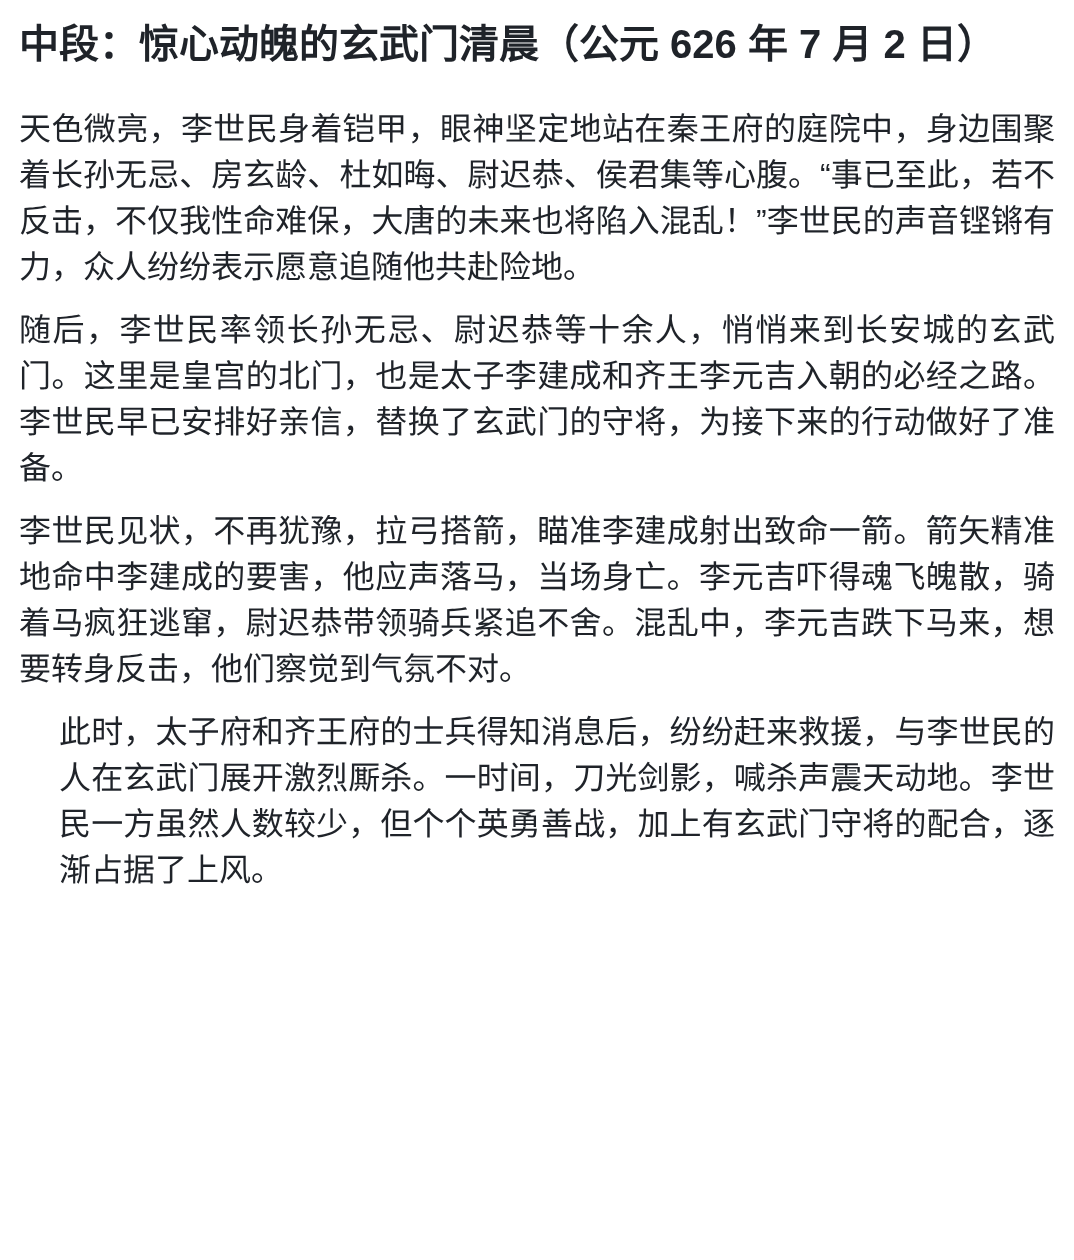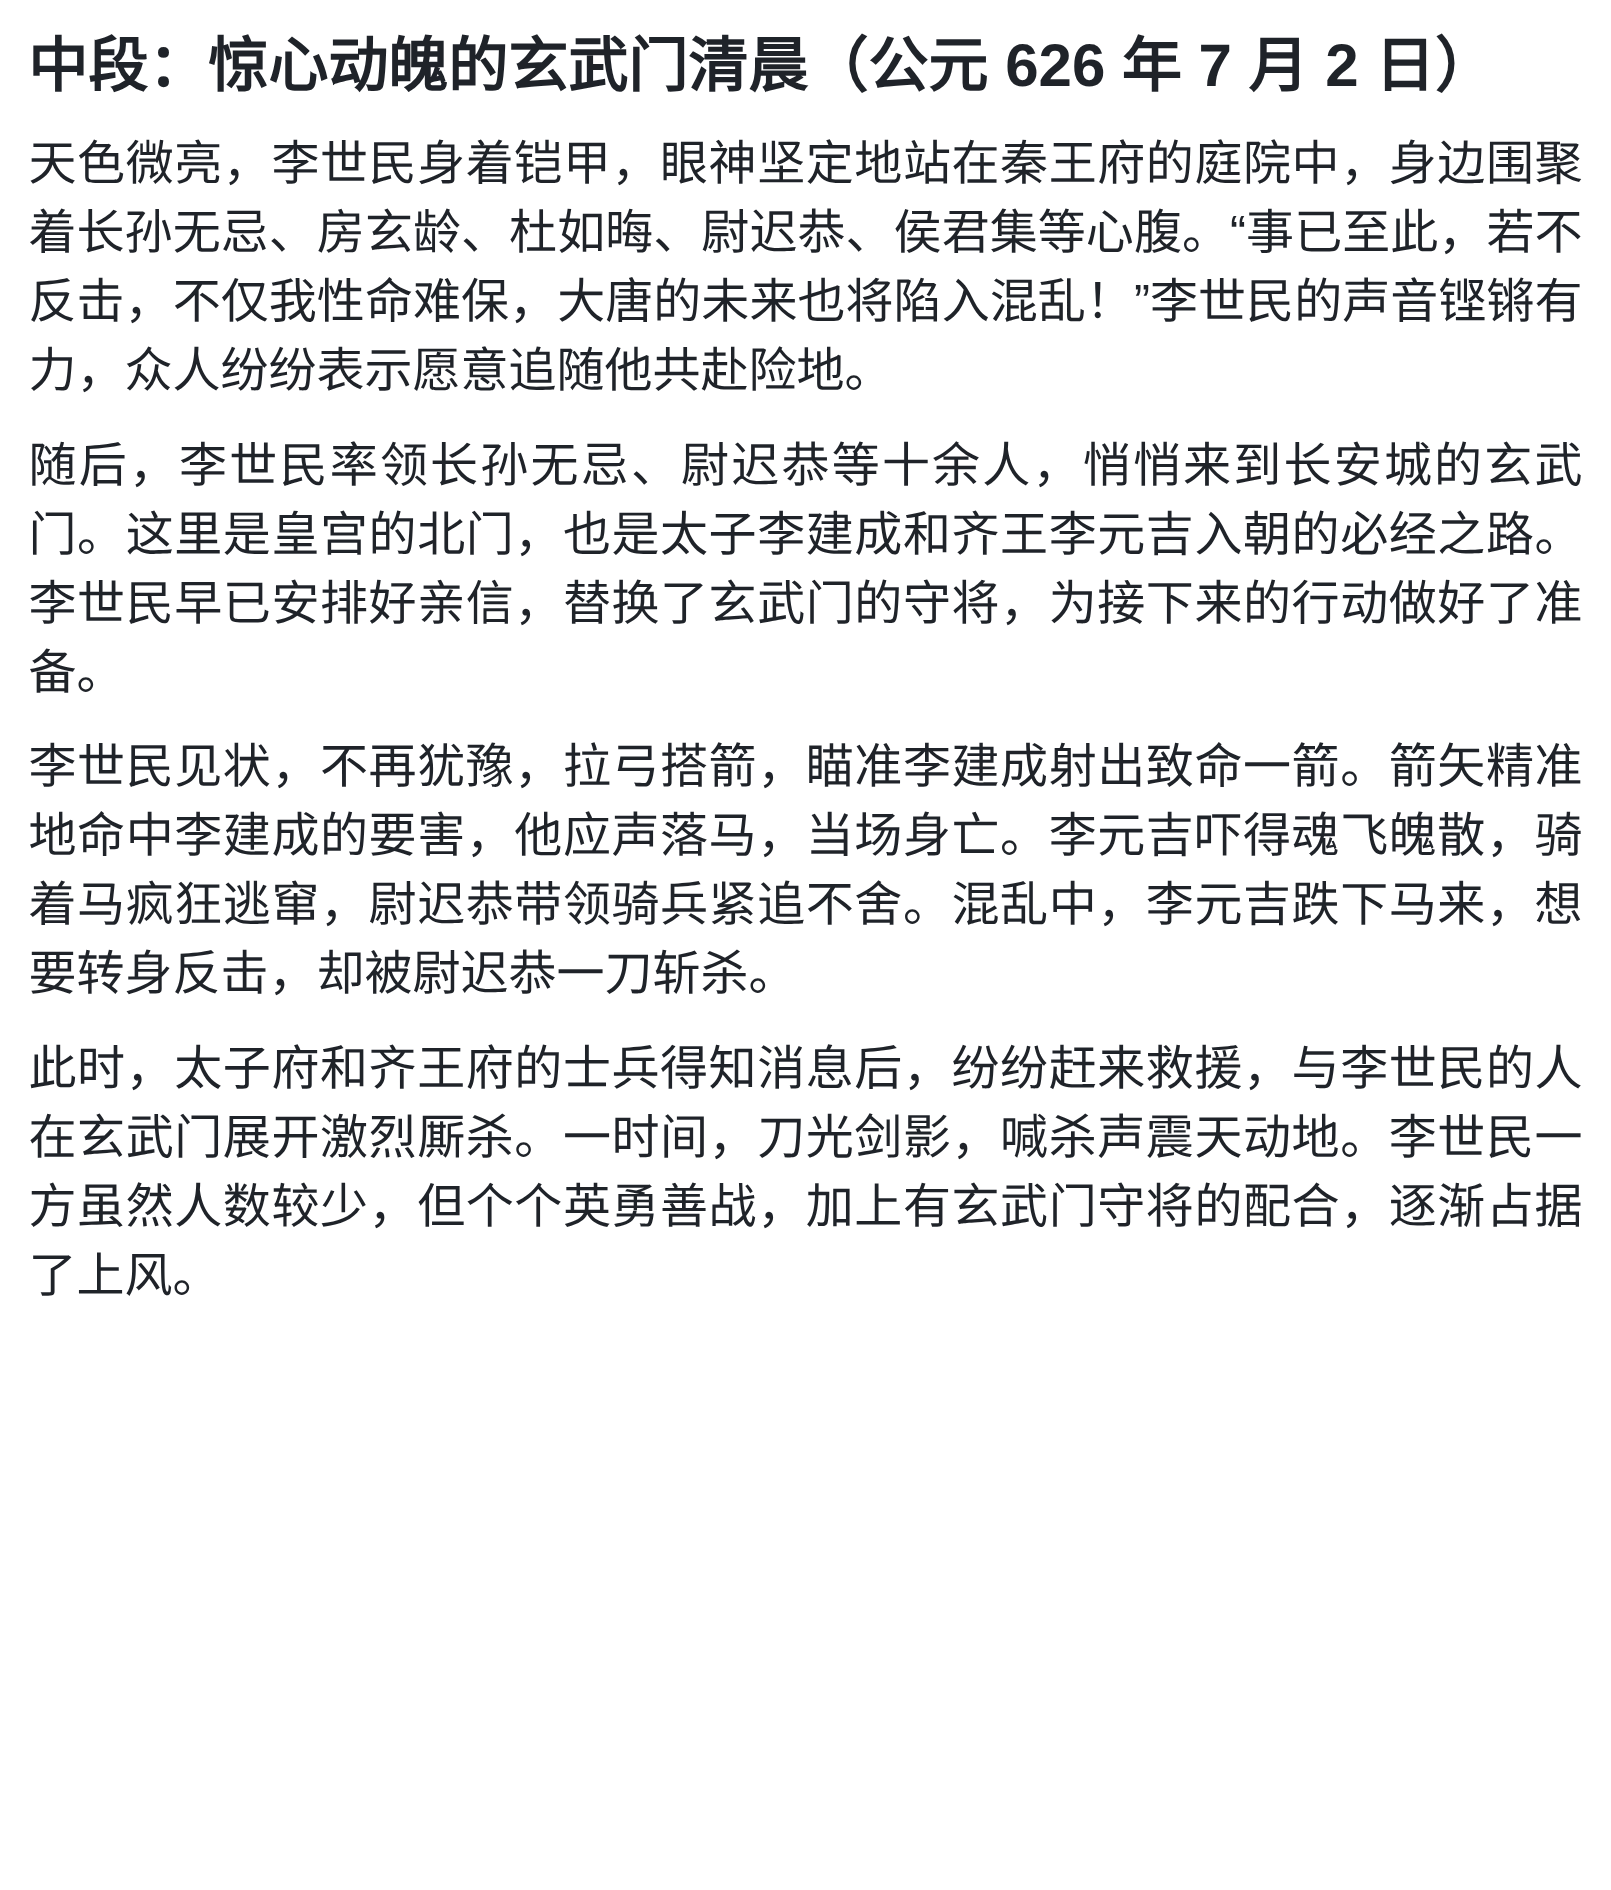--- a/index.html
+++ b/index.html
@@ -17,39 +17,40 @@
   }
   .doc {
     box-sizing: border-box;
     width: 1074px;
     padding: 16px 19px 20px 19px;
   }
   .doc h1 {
     font-size: 40px;
     line-height: 56px;
     font-weight: 700;
-    margin: 0 0 14px 0;
+    margin: 0 0 34px 0;
     letter-spacing: 0;
   }
   .doc p {
     font-size: 32px;
     line-height: 46px;
     font-weight: 400;
     margin: 0 0 17px 0;
     text-align: justify;
     text-justify: inter-ideograph;
     word-break: break-all;
     overflow-wrap: break-word;
   }
   .doc p:last-child {
     margin-bottom: 0;
+    margin-left: 40px;
   }
 </style>
 </head>
 <body style="color: rgb(31, 35, 41); background: rgb(255, 255, 255);">
 
 <main class="doc">
   <h1>中段：惊心动魄的玄武门清晨（公元 626 年 7 月 2 日）</h1>
   <p>天色微亮，李世民身着铠甲，眼神坚定地站在秦王府的庭院中，身边围聚着长孙无忌、房玄龄、杜如晦、尉迟恭、侯君集等心腹。“事已至此，若不反击，不仅我性命难保，大唐的未来也将陷入混乱！”李世民的声音铿锵有力，众人纷纷表示愿意追随他共赴险地。</p>
   <p>随后，李世民率领长孙无忌、尉迟恭等十余人，悄悄来到长安城的玄武门。这里是皇宫的北门，也是太子李建成和齐王李元吉入朝的必经之路。李世民早已安排好亲信，替换了玄武门的守将，为接下来的行动做好了准备。</p>
-  <p>李世民见状，不再犹豫，拉弓搭箭，瞄准李建成射出致命一箭。箭矢精准地命中李建成的要害，他应声落马，当场身亡。李元吉吓得魂飞魄散，骑着马疯狂逃窜，尉迟恭带领骑兵紧追不舍。混乱中，李元吉跌下马来，想要转身反击，却被尉迟恭一刀斩杀。</p>
+  <p>李世民见状，不再犹豫，拉弓搭箭，瞄准李建成射出致命一箭。箭矢精准地命中李建成的要害，他应声落马，当场身亡。李元吉吓得魂飞魄散，骑着马疯狂逃窜，尉迟恭带领骑兵紧追不舍。混乱中，李元吉跌下马来，想要转身反击，他们察觉到气氛不对。</p>
   <p>此时，太子府和齐王府的士兵得知消息后，纷纷赶来救援，与李世民的人在玄武门展开激烈厮杀。一时间，刀光剑影，喊杀声震天动地。李世民一方虽然人数较少，但个个英勇善战，加上有玄武门守将的配合，逐渐占据了上风。</p>
 </main>
 
 </body></html>

